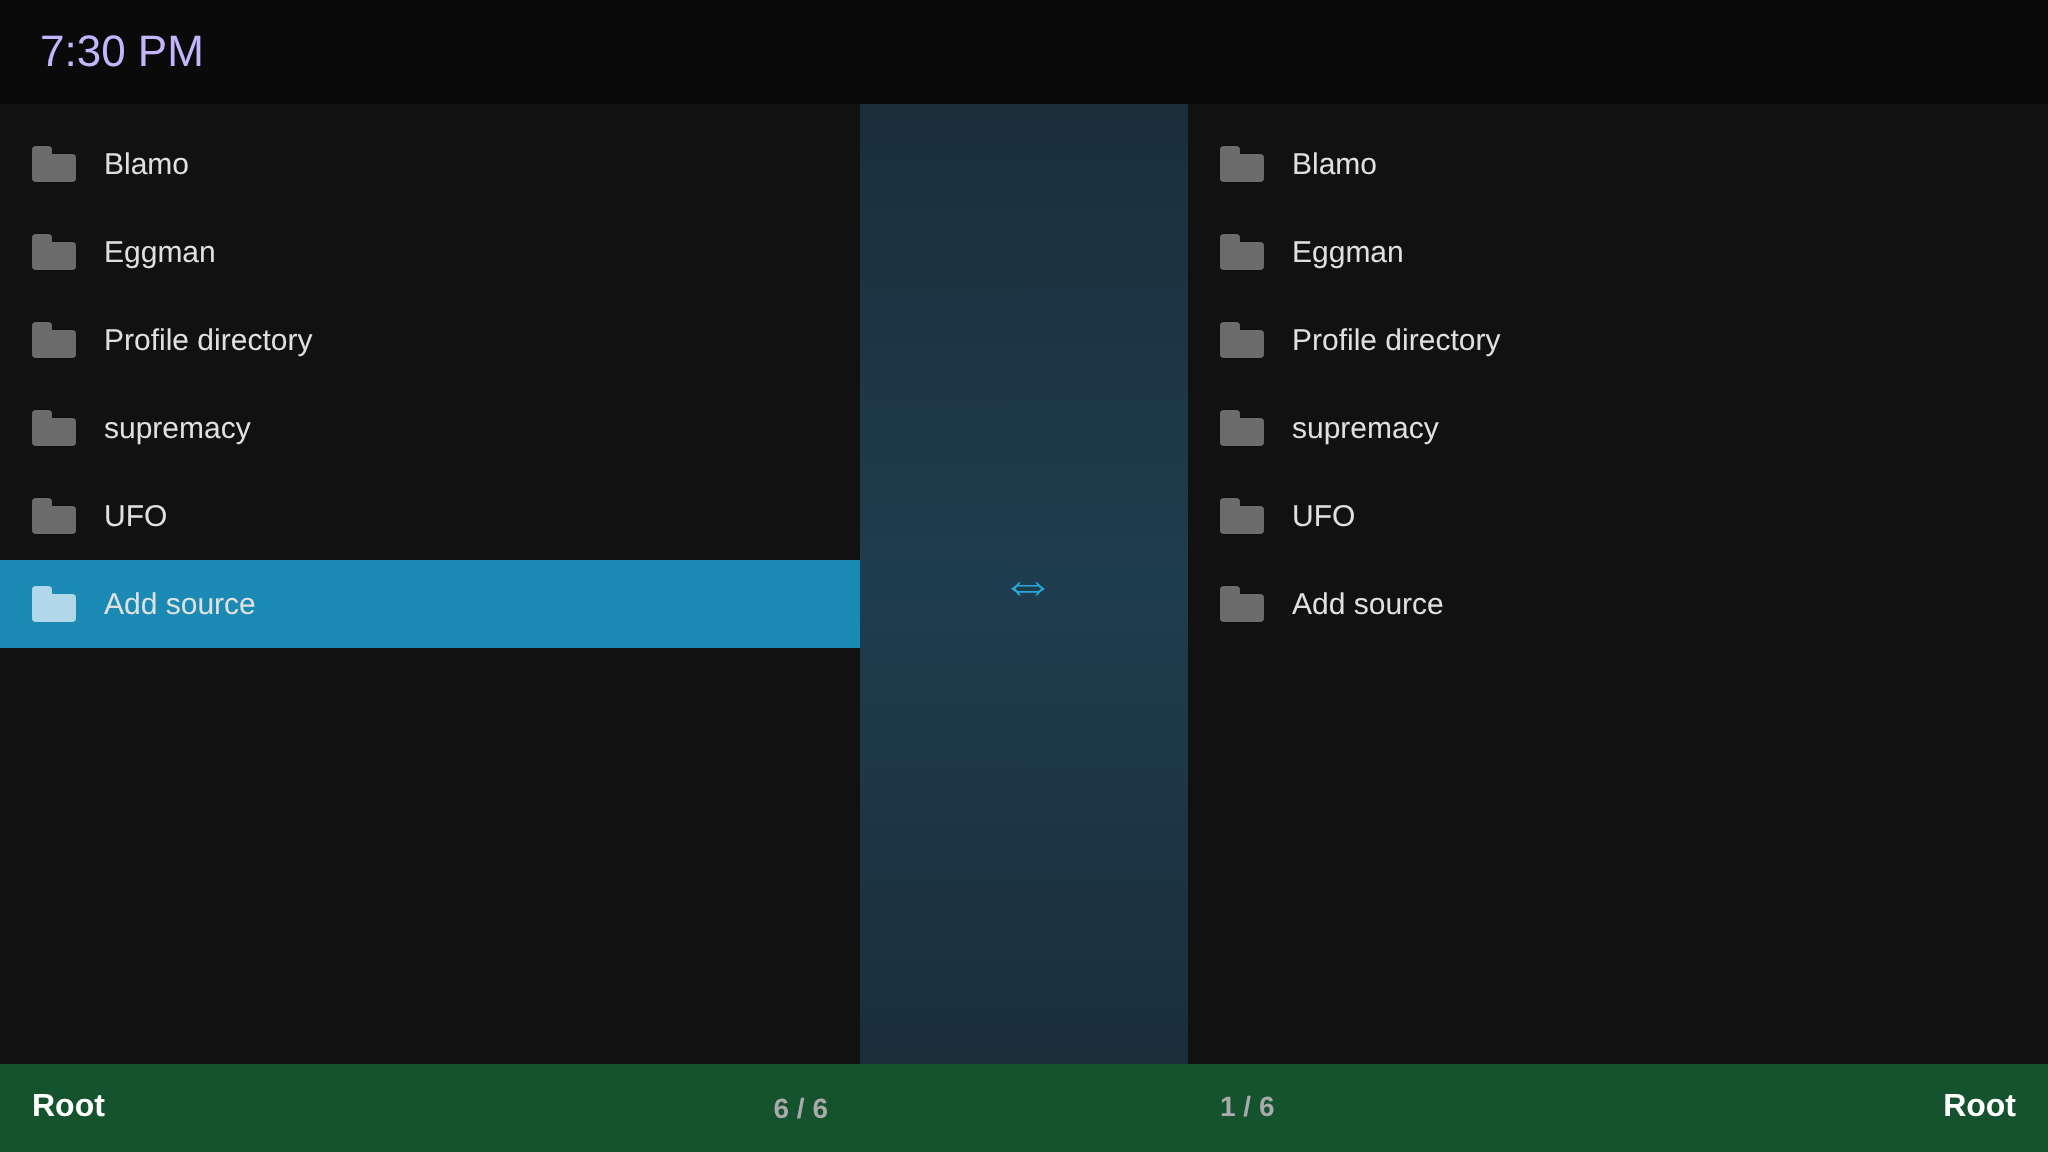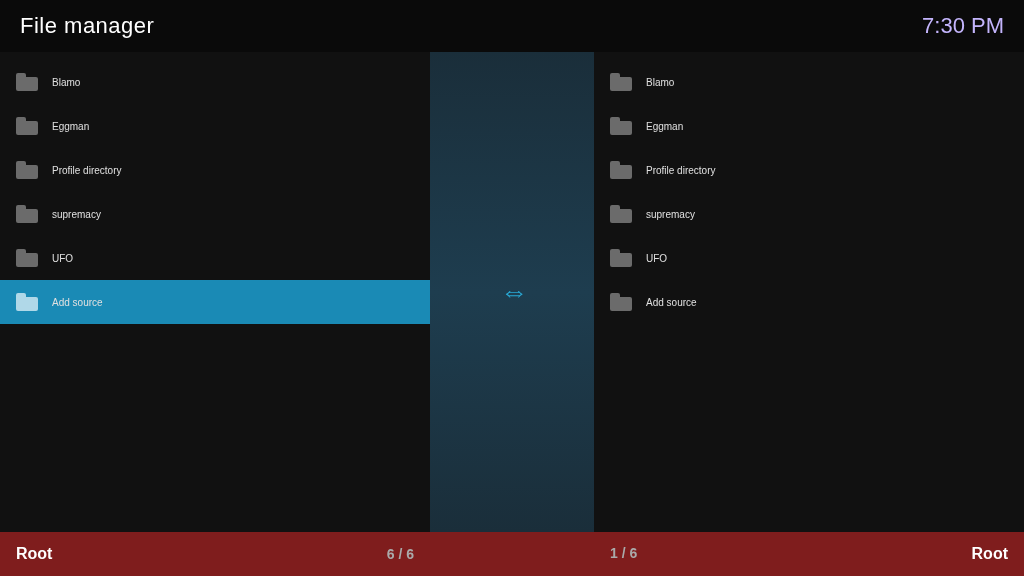--- a/index.html
+++ b/index.html
@@ -134,32 +134,32 @@
       background-color: #6b6b6b;
       border-radius: 2px 2px 0 0;
     }
 
     .file-item.selected .folder-icon::before,
     .file-item.selected .folder-icon::after {
       background-color: #b0d8e8;
     }
 
     .item-label {
-      font-size: 10px;
+      font-size: 15px;
       font-weight: 400;
     }
 
     
     .bottom-bar {
       position: absolute;
       bottom: 0;
       left: 0;
       right: 0;
       height: 44px;
-      background-color: #7f1d1d;
+      background-color: #14532d;
       display: flex;
       align-items: center;
     }
 
     .bottom-left {
       width: 430px;
       display: flex;
       align-items: center;
       justify-content: space-between;
       padding: 0 16px;
@@ -186,21 +186,20 @@
     .bottom-count {
       font-size: 14px;
       color: #aaaaaa;
       font-weight: bold;
     }
   </style>
 </head>
 <body>
 
 <div class="top-bar">
-  <span class="app-title">File manager</span>
   <span class="clock">7:30 PM</span>
 </div>
 
 <div class="main-content">
 
   <div class="left-panel">
     <ul class="file-list" id="left-list">
     <li class="file-item">
           <span class="folder-icon"></span>
           <span class="item-label">Blamo</span>

